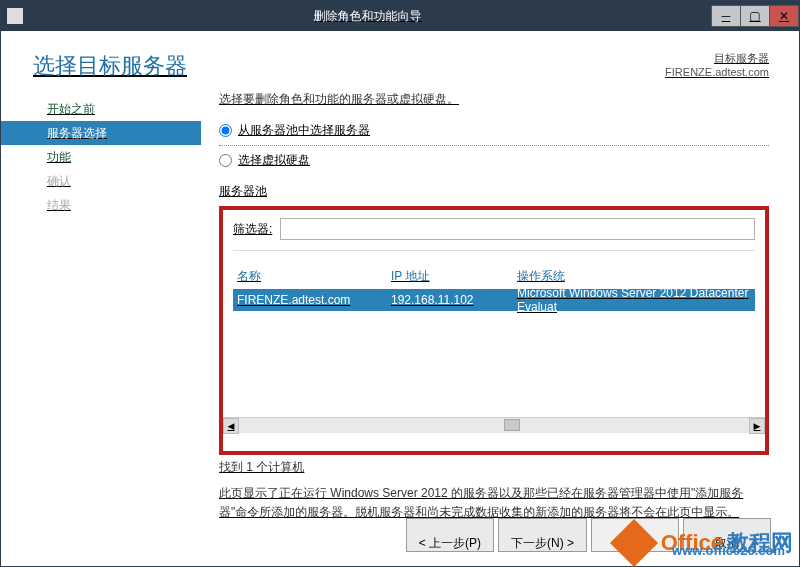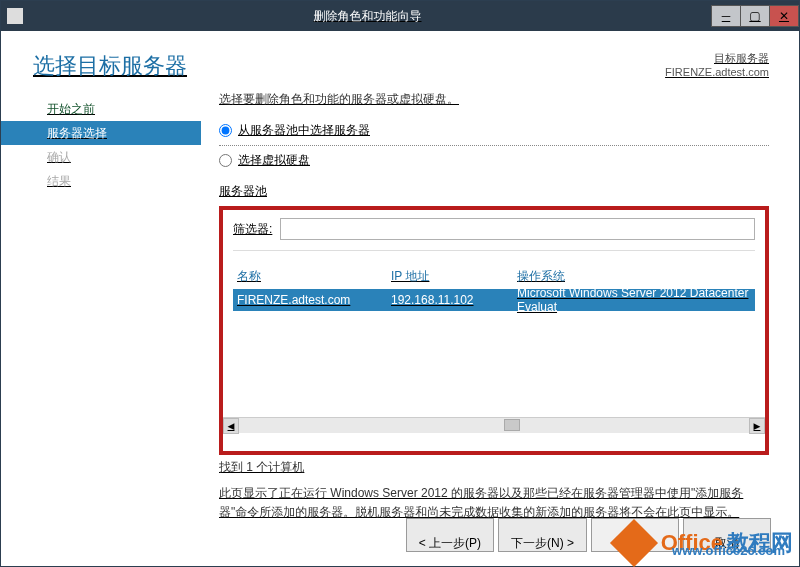--- a/index.html
+++ b/index.html
@@ -76,20 +76,21 @@
     <div class="target-info">
       <div class="label">目标服务器</div>
       <div>FIRENZE.adtest.com</div>
     </div>
   </div>
 
   <div class="body-row">
     <div class="sidebar">
       <div class="sidebar-item">开始之前</div>
       <div class="sidebar-item active">服务器选择</div>
+      <div class="sidebar-item">功能</div>
       <div class="sidebar-item disabled">确认</div>
       <div class="sidebar-item disabled">结果</div>
     </div>
 
     <div class="main">
       <div class="instruction">选择要删除角色和功能的服务器或虚拟硬盘。</div>
 
       <div class="radio-row">
         <input type="radio" checked="" style="">
         <span>从服务器池中选择服务器</span>

